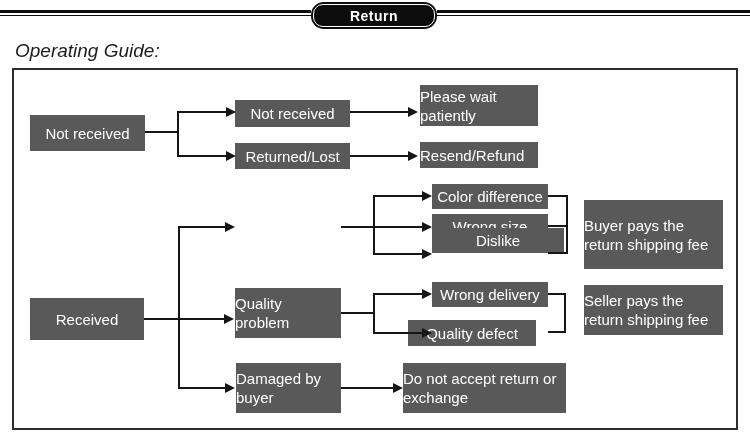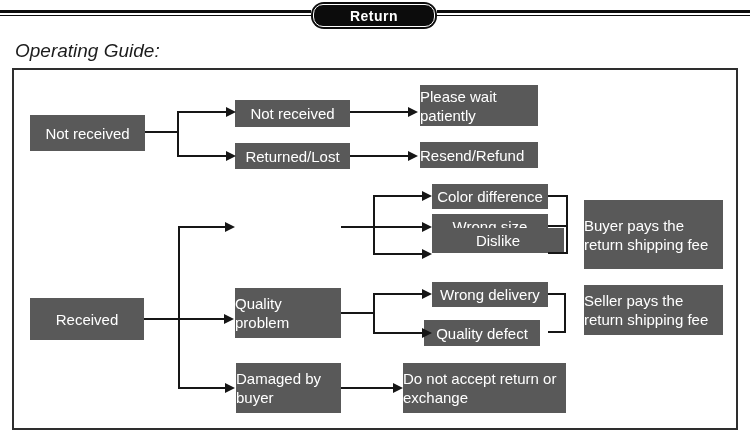--- a/index.html
+++ b/index.html
@@ -53,21 +53,21 @@
   <div class="node left" style="left:420px;top:142px;width:118px;height:26px">Resend/Refund</div>
 
   <div class="node center" style="left:30px;top:298px;width:114px;height:42px">Received</div>
   <div class="node center" style="left:432px;top:184px;width:116px;height:25px">Color difference</div>
   <div class="node center" style="left:432px;top:214px;width:116px;height:25px">Wrong size</div>
   <div class="node center" style="left:432px;top:228px;width:132px;height:25px">Dislike</div>
   <div class="node left" style="left:584px;top:200px;width:139px;height:69px">Buyer pays the return shipping fee</div>
 
   <div class="node left" style="left:235px;top:288px;width:106px;height:50px">Quality problem</div>
   <div class="node center" style="left:432px;top:282px;width:116px;height:25px">Wrong delivery</div>
-  <div class="node center" style="left:424px;top:320px;width:116px;height:26px">Quality defect</div>
+  <div class="node center" style="left:408px;top:320px;width:128px;height:26px">Quality defect</div>
   <div class="node left" style="left:584px;top:285px;width:139px;height:50px">Seller pays the return shipping fee</div>
 
   <div class="node left" style="left:236px;top:363px;width:105px;height:50px">Damaged by buyer</div>
   <div class="node left" style="left:403px;top:363px;width:163px;height:50px">Do not accept return or exchange</div>
 
   <i class="hl" style="left:145px;top:131px;width:32px"></i>
   <i class="vl" style="left:177px;top:111px;height:46px"></i>
   <i class="hl" style="left:177px;top:111px;width:49px"></i>
   <i class="ah" style="left:226px;top:107px"></i>
   <i class="hl" style="left:177px;top:155px;width:49px"></i>

